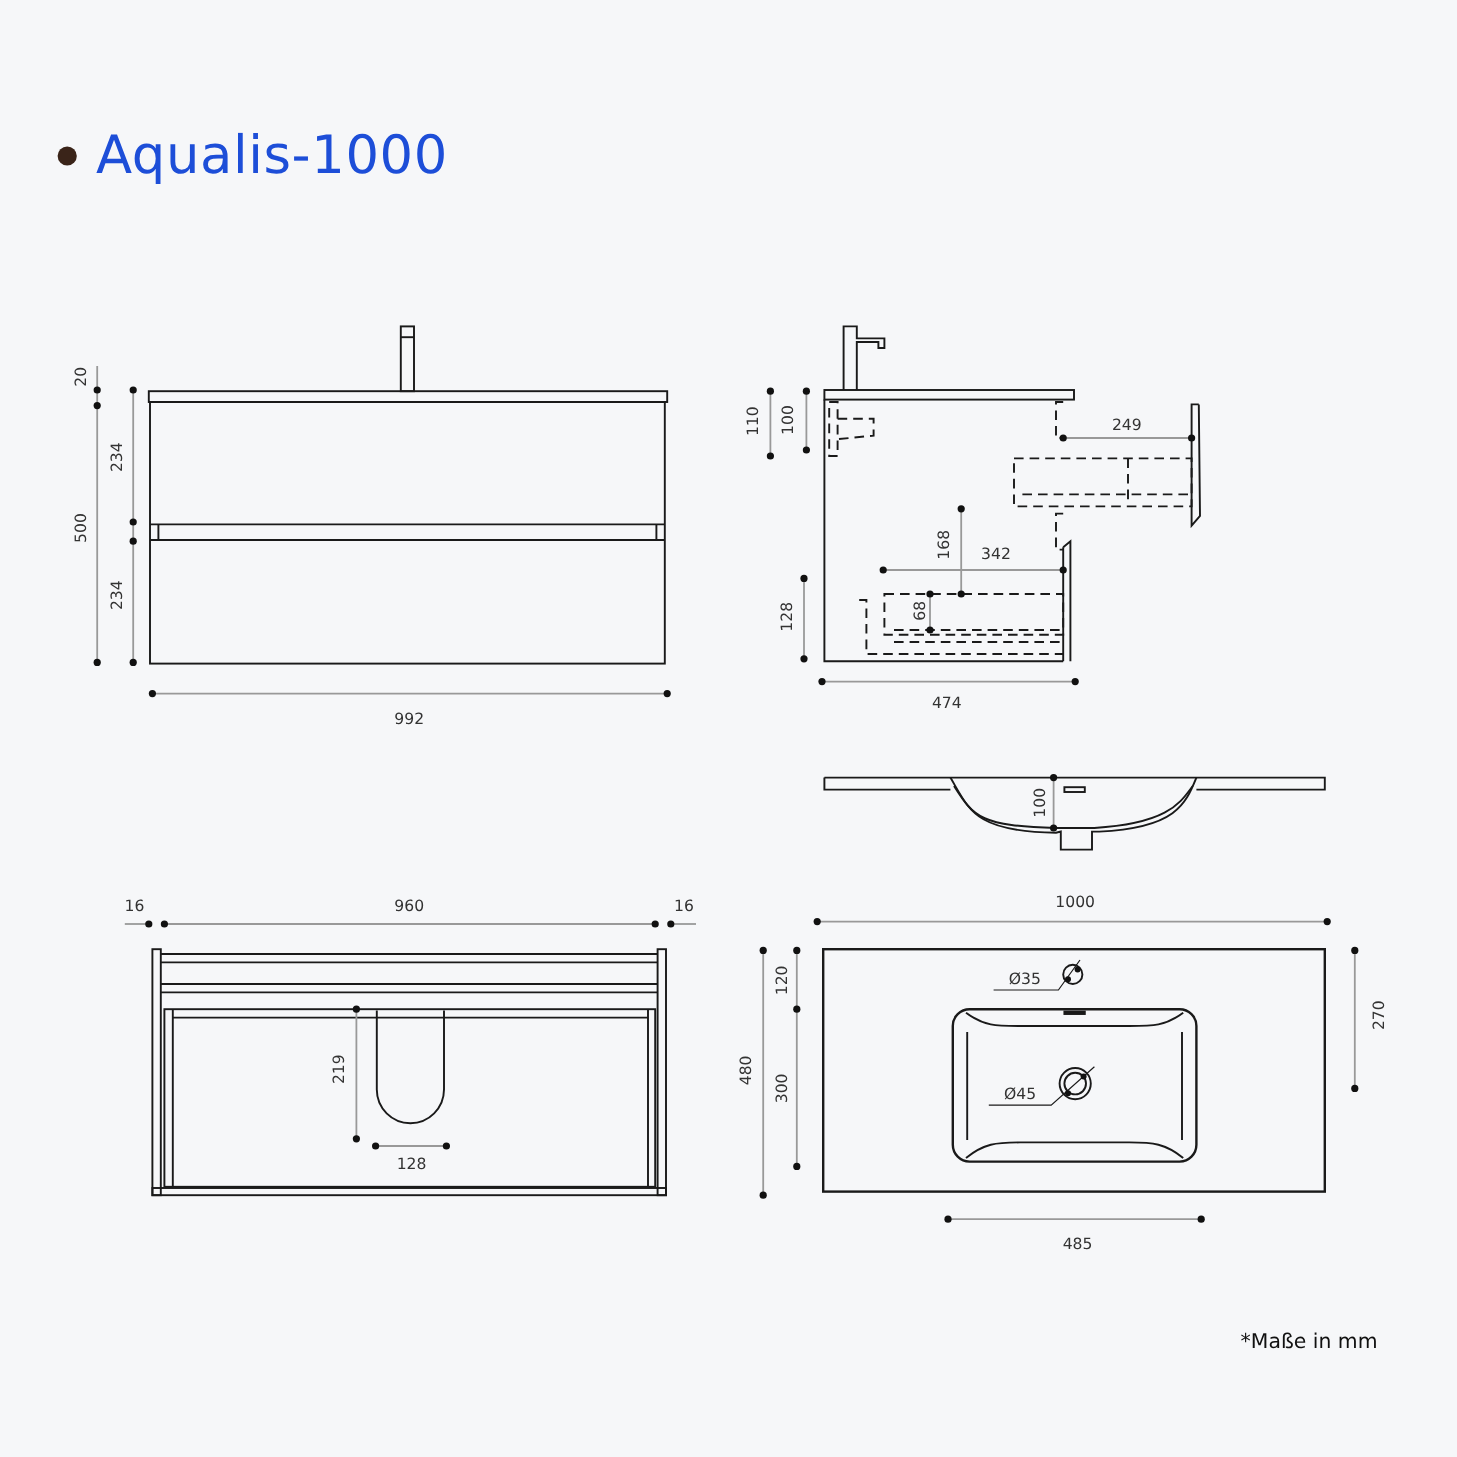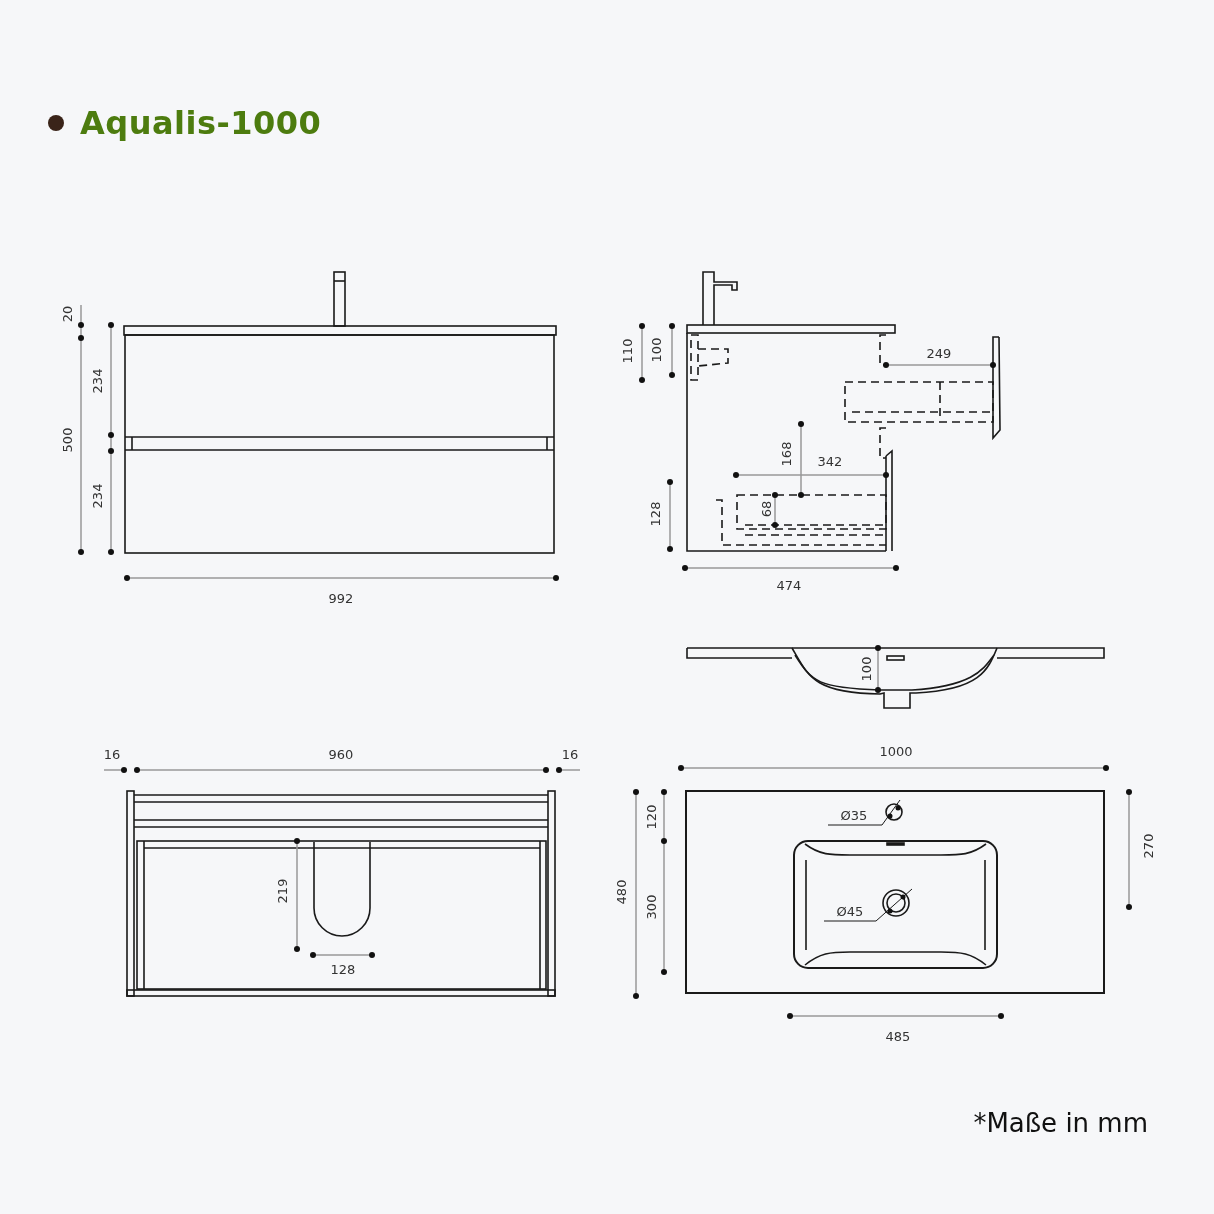--- a/index.html
+++ b/index.html
@@ -1,22 +1,22 @@
 <!DOCTYPE html>
 <html><head>
 <meta charset="utf-8">
 <style>
   html,body{margin:0;padding:0;background:#f6f7f9;}
   body{width:1214px;height:1214px;position:relative;overflow:hidden;font-family:"Liberation Sans",sans-serif;}
   .title{position:absolute;left:48px;top:104px;display:flex;align-items:center;}
   .bullet{width:16px;height:16px;border-radius:50%;background:#3a2419;margin-right:16px;}
-  .title-text{font-family:"DejaVu Sans",sans-serif;font-size:32px;font-weight:700;color:#4d7c0f;letter-spacing:0.5px;}
+  .title-text{font-family:"DejaVu Sans",sans-serif;font-size:44px;font-weight:400;color:#1d4ed8;letter-spacing:0.5px;}
   svg{position:absolute;left:0;top:0;}
   .dim{font-family:"DejaVu Sans",sans-serif;font-size:13px;fill:#333;}
-  .note{position:absolute;right:66px;top:1108px;font-family:"DejaVu Sans",sans-serif;font-size:26px;font-weight:500;color:#111;}
+  .note{position:absolute;right:66px;top:1108px;font-family:"DejaVu Sans",sans-serif;font-size:17px;font-weight:500;color:#111;}
 </style>
 </head>
 <body>
 
 <div class="title">
   <span class="bullet"></span>
   <span class="title-text">Aqualis-1000</span>
 </div>
 
 <svg width="1214" height="1214" viewBox="0 0 1214 1214">

